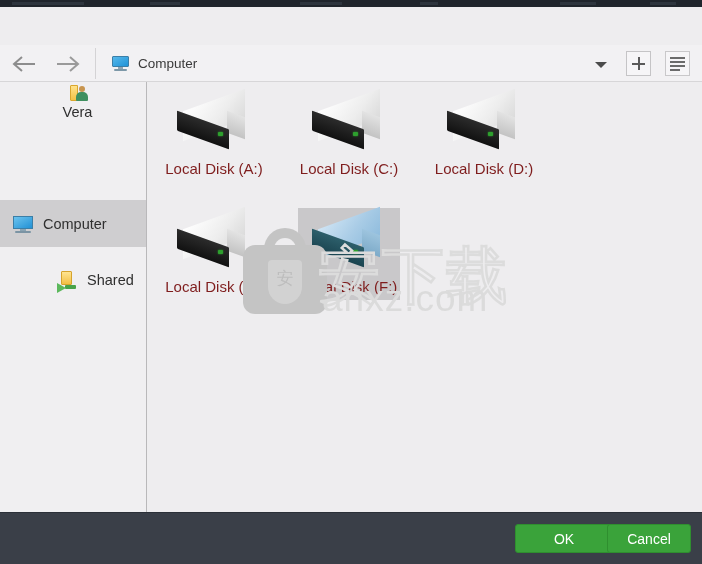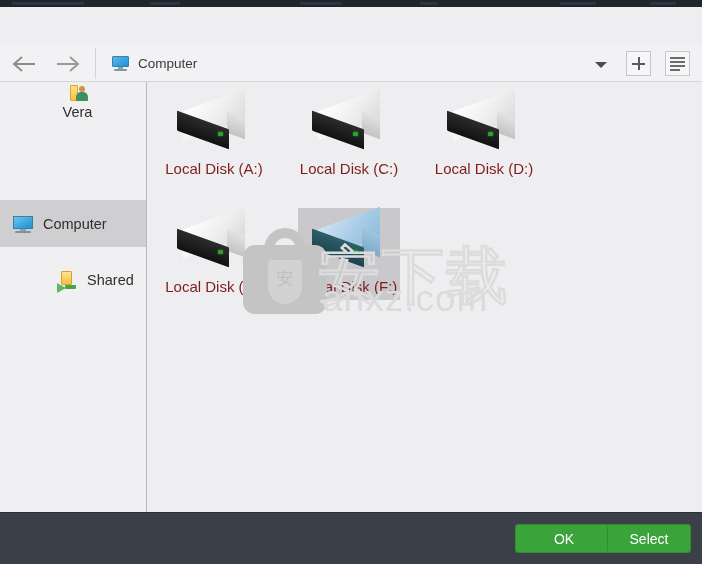--- a/index.html
+++ b/index.html
@@ -452,16 +452,16 @@
       <div class="shield">
           <span>安</span>
         </div>
     </div>
     <div class="wm-cn">安下载</div>
     <div class="wm-url">anxz.com</div>
   </div>
 
   <div class="footer">
     <div class="fbtn ok-btn">OK</div>
-    <div class="fbtn cancel-btn">Select</div>
+    <div class="fbtn cancel-btn">Cancel</div>
   </div>
 
 </div>
 
 </body></html>

